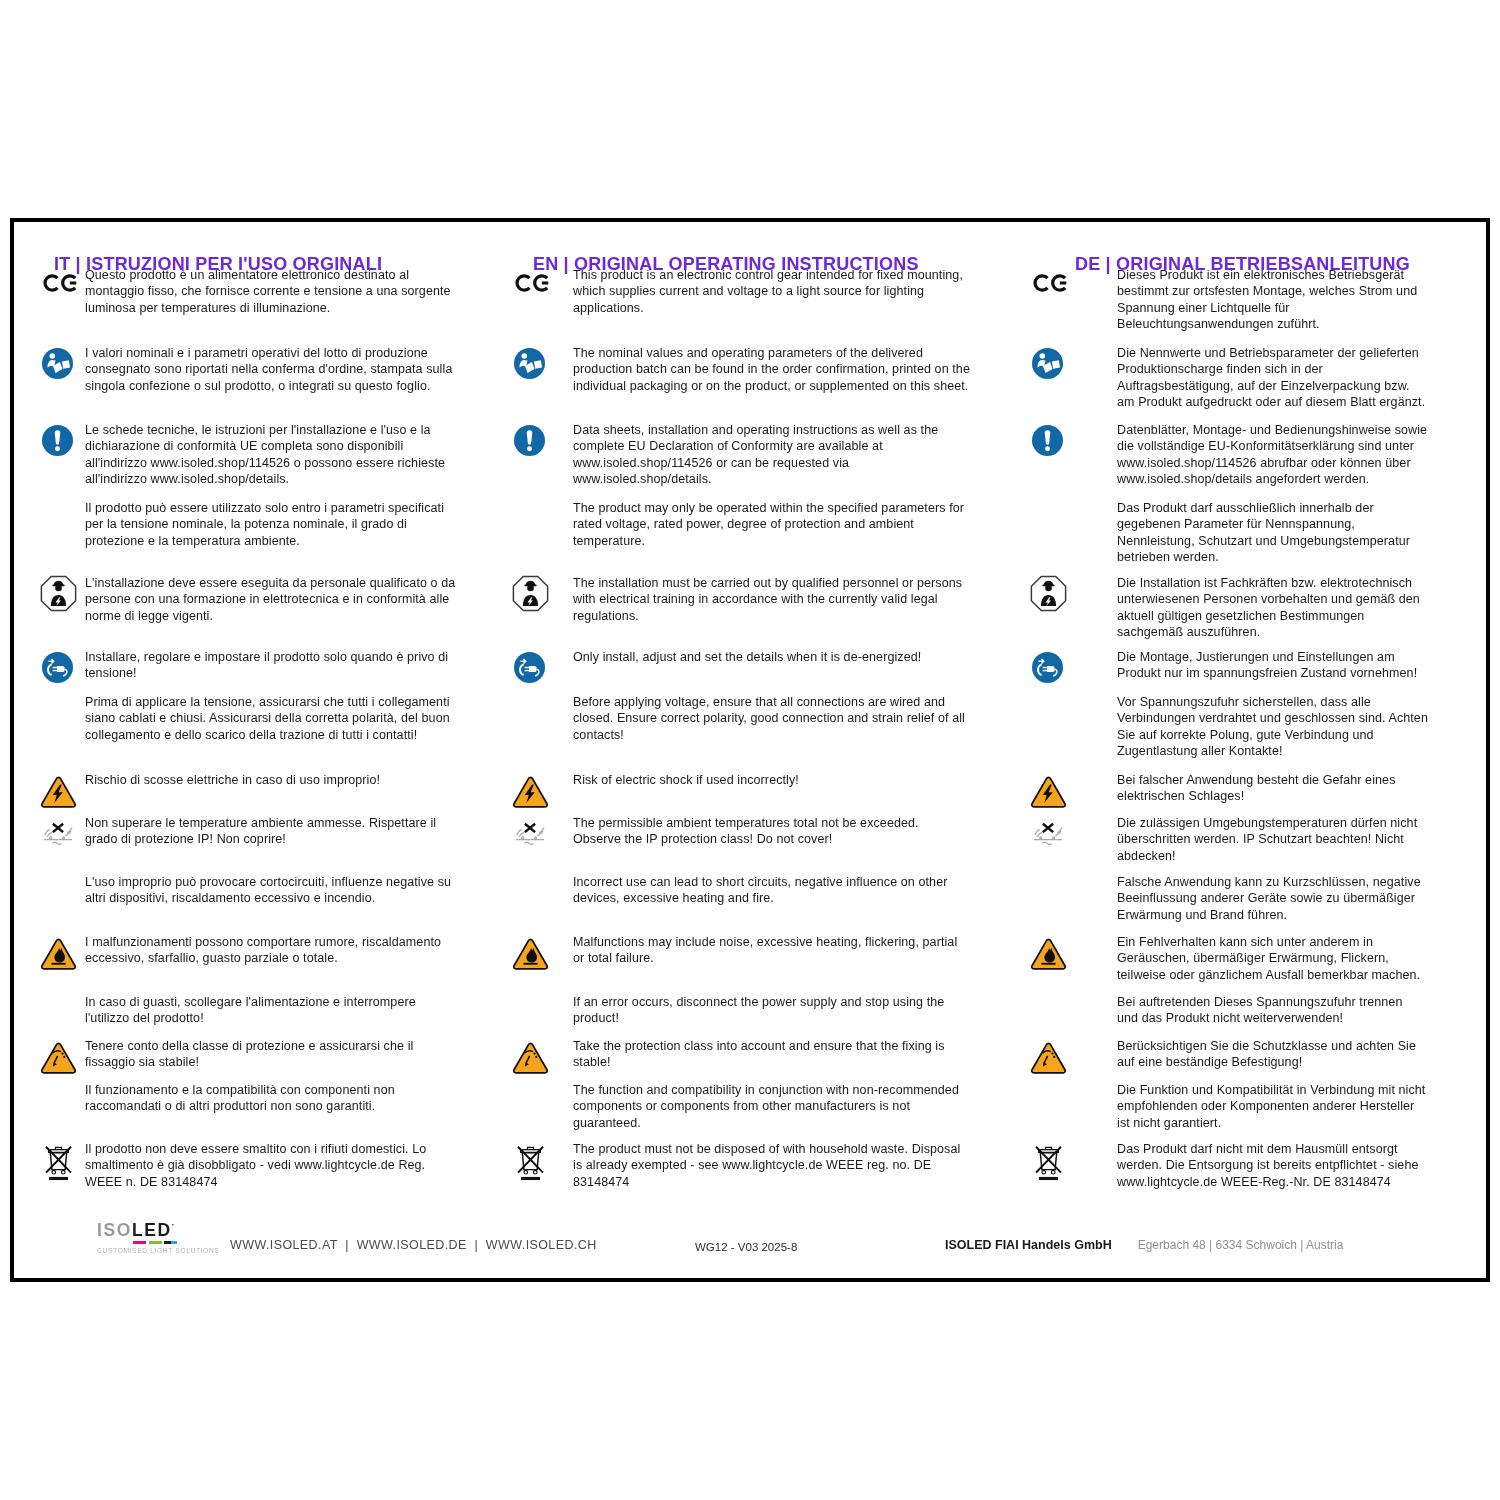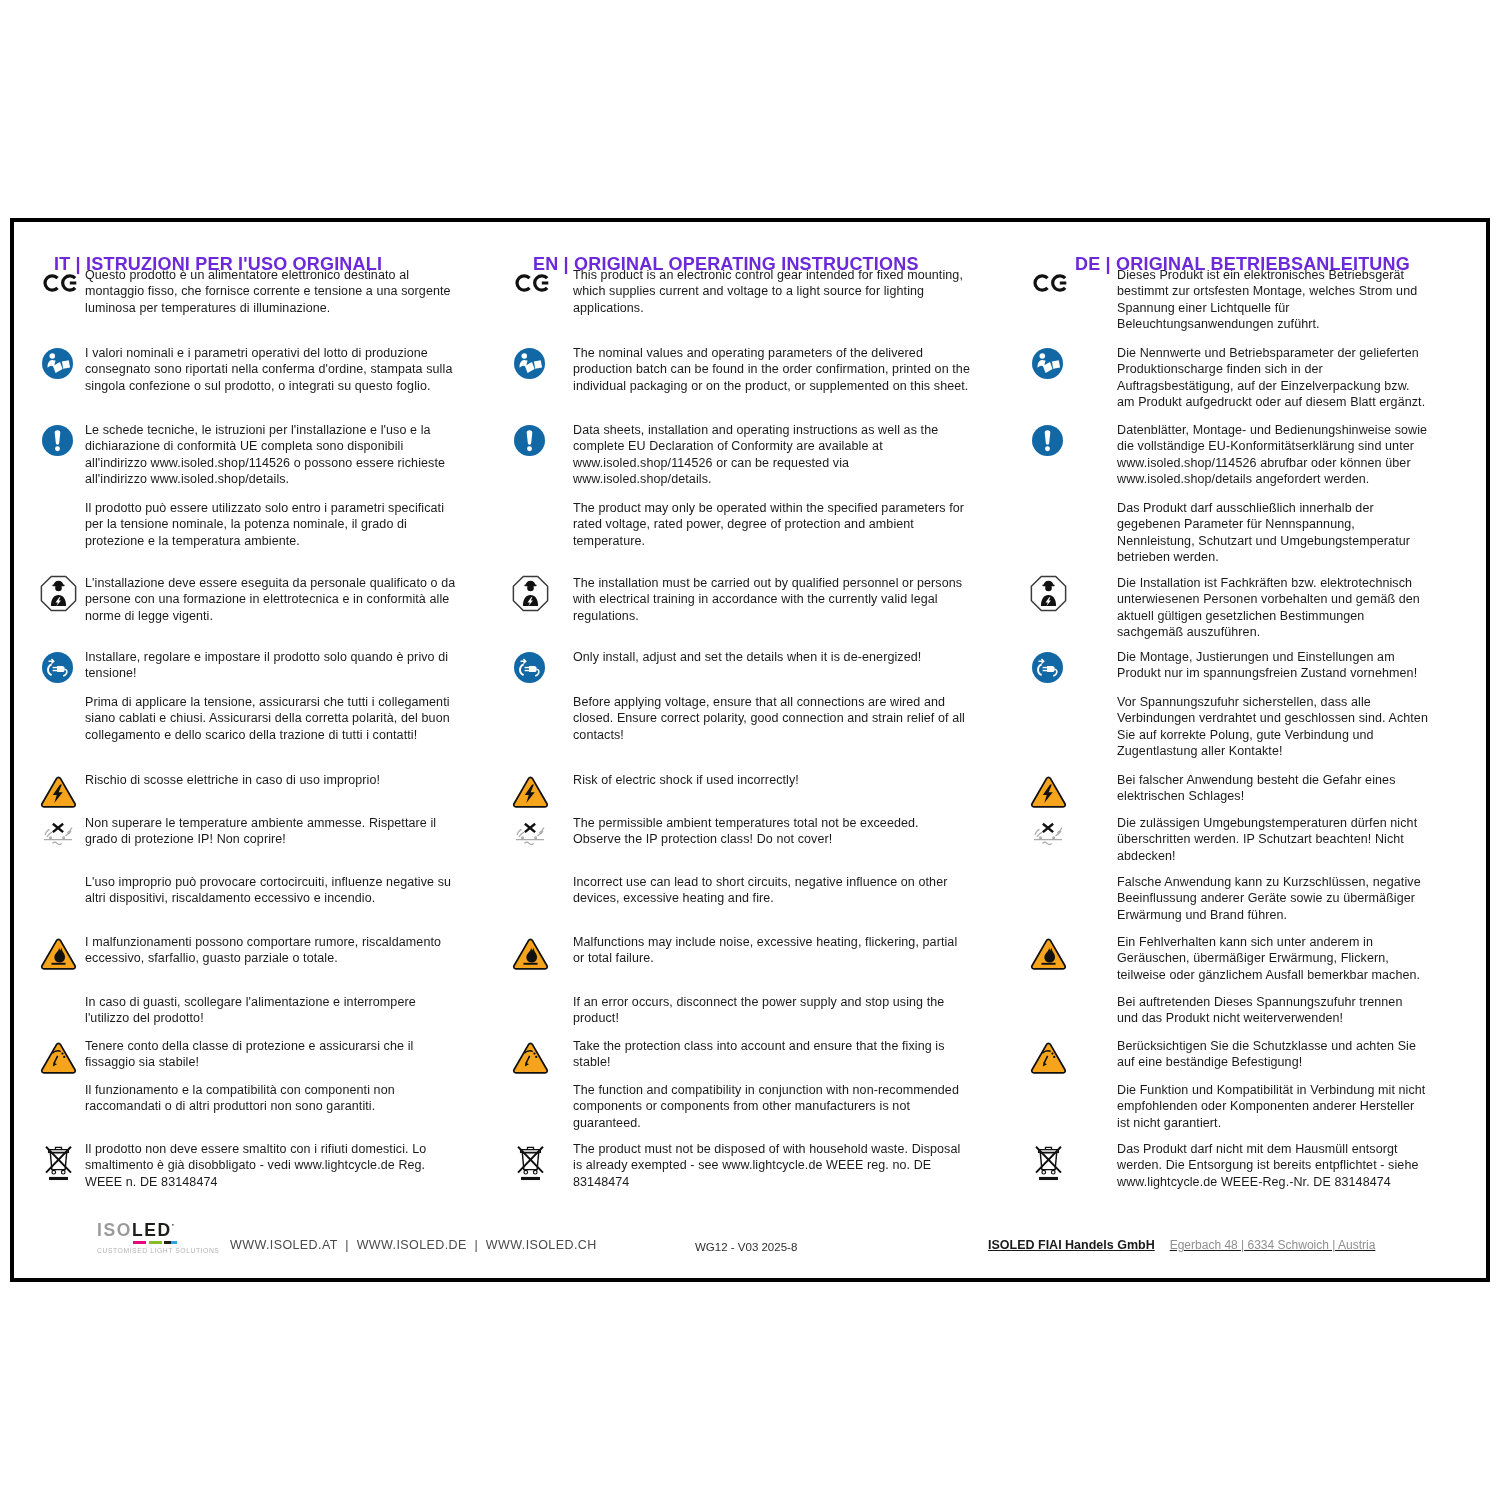--- a/index.html
+++ b/index.html
@@ -46,21 +46,21 @@
   .logo-bars i{display:block;width:13px;height:3px;}
   .bar-pink{background:#e6097d;}
   .bar-green{background:#86bc25;}
   .bar-mixed{background:linear-gradient(90deg,#1d1d1b 55%,#2ba7de 55%);}
   .logo-tagline{margin-top:3px;font-size:6.8px;color:#b5b5b5;letter-spacing:0.55px;white-space:pre;}
   .footer-sites{
     position:absolute;left:216px;top:1016px;font-size:12.5px;color:#4a4a4a;
     letter-spacing:0.4px;white-space:pre;
   }
   .footer-doccode{position:absolute;left:681px;top:1019px;font-size:11.5px;color:#2e2e2e;}
-  .footer-right{position:absolute;left:974px;top:1016px;display:flex;gap:15px;align-items:baseline;white-space:pre;text-decoration:underline;}
+  .footer-right{position:absolute;left:931px;top:1016px;display:flex;gap:26px;align-items:baseline;white-space:pre;}
   .footer-company{font-size:12.5px;font-weight:bold;color:#1a1a1a;}
   .footer-address{font-size:12px;color:#8f8f8f;}
 </style>
 </head>
 <body>
 
 <svg width="0" height="0" style="position:absolute" aria-hidden="true">
   <defs>
     <symbol id="sym-ce" viewBox="0 0 64 34">
       <path d="M26.1 8.84 A12.2 12.2 0 1 0 26.1 25.16" fill="none" stroke="currentColor" stroke-width="5.5"></path>

